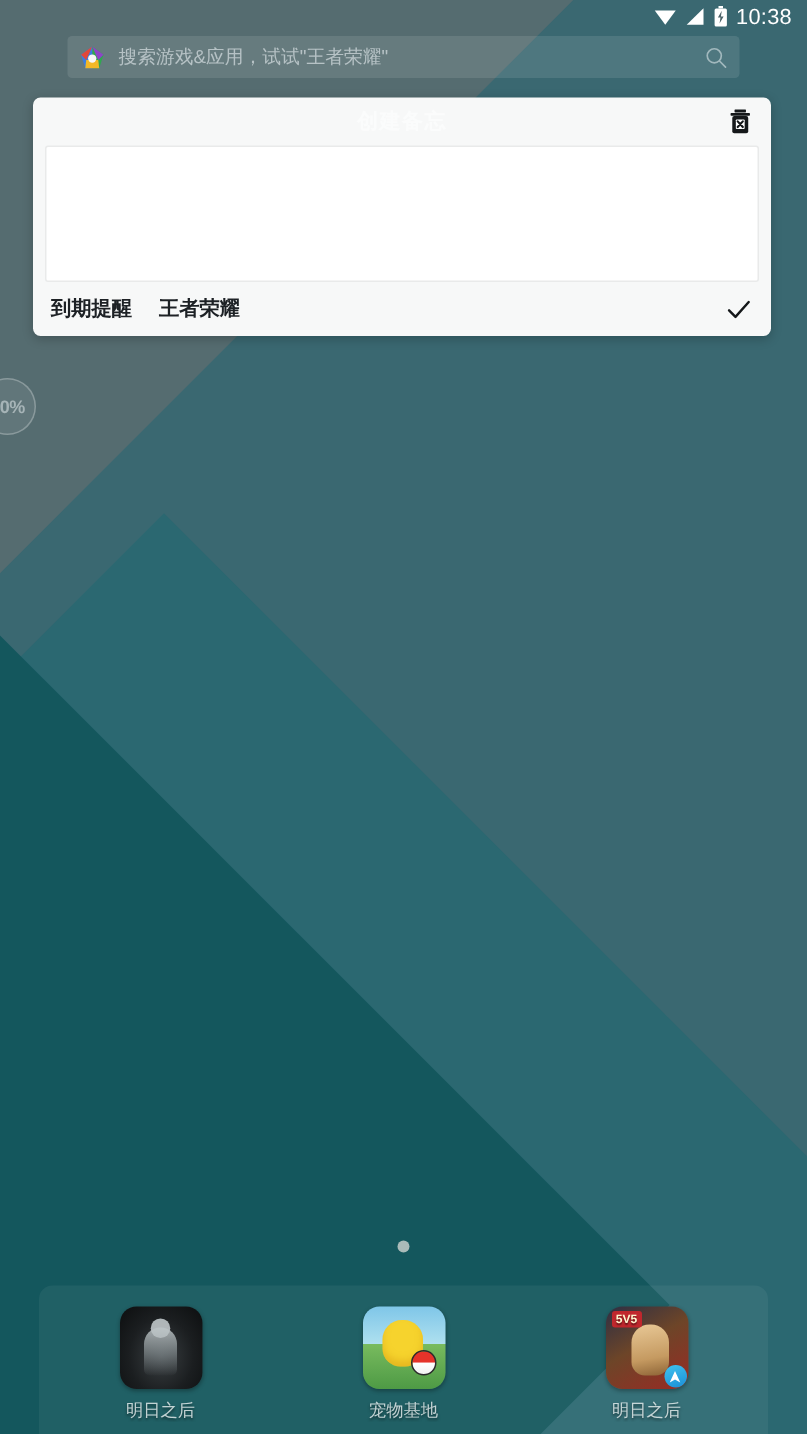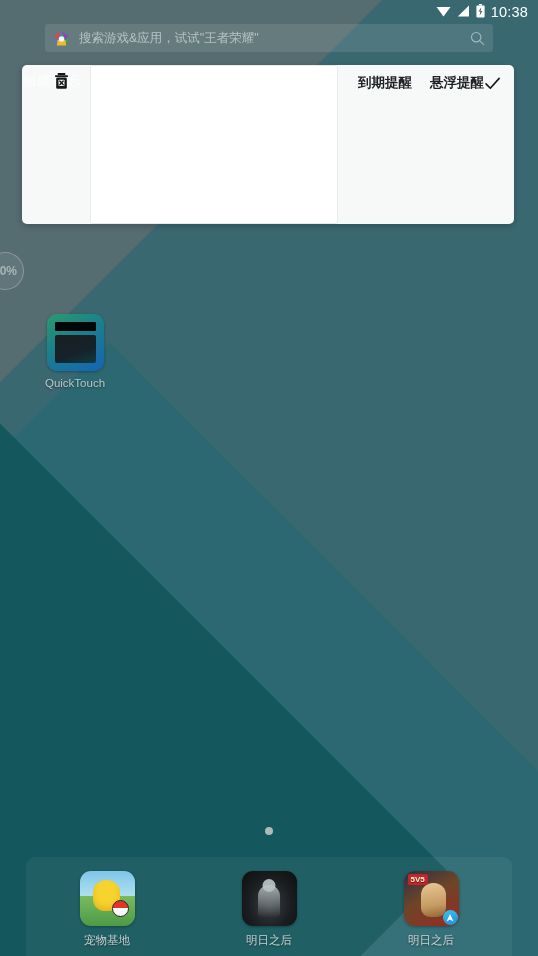--- a/index.html
+++ b/index.html
@@ -94,21 +94,21 @@
   }
   .search-mag { width:15px; height:15px; flex:none; opacity:.55; }
 
   
   .memo {
     position:absolute; left:22px; top:65px; width:492px; height:159px;
     background:#f7f8f8;
     border-radius:5px;
     box-shadow:0 2px 7px rgba(0,0,0,0.22);
     z-index:40;
-    display:flex; flex-direction:row;
+    display:flex; flex-direction:column;
     overflow:hidden;
   }
   .memo-head {
     height:32px; flex:none;
     position:relative;
     display:flex; align-items:center; justify-content:center;
   }
   .memo-title {
     font-size:14px; font-weight:bold;
     color:#fbfcfc;
@@ -409,56 +409,49 @@
           <rect x="6.9" y="8.6" width="6.2" height="6.6" rx="0.6" fill="#ffffff"></rect>
           <path d="M8.2 9.9 L11.8 13.9 M11.8 9.9 L8.2 13.9" stroke="#15181a" stroke-width="1.5" stroke-linecap="round"></path>
         </svg>
       </span>
     </div>
     <div class="memo-body">
       <textarea class="memo-input" placeholder="" style=""></textarea>
     </div>
     <div class="memo-foot">
       <span class="memo-opt">到期提醒</span>
-      <span class="memo-opt">悬浮提醒</span>
+      <span class="memo-opt">王者荣耀</span>
       <span class="memo-ok">
         <svg width="19" height="19" viewBox="0 0 20 20">
           <path d="M3.2 10.4 L7.7 15 L17 4.6" fill="none" stroke="#15181a" stroke-width="1.7" stroke-linecap="round" stroke-linejoin="round"></path>
         </svg>
       </span>
     </div>
   </div>
 
   <div class="floatbadge">
     <div class="fb-ring"></div>
     <div class="fb-txt">30%</div>
   </div>
 
-  <div class="deskicon">
-    <div class="qt-tile">
-      <div class="qt-bar"></div>
-      <div class="qt-win"></div>
-    </div>
-    <div class="deskicon-label">QuickTouch</div>
-  </div>
 
   <div class="pagedots">
     <span class="dot"></span>
   </div>
 
   <div class="dock">
+
+    <div class="dockapp">
+      <div class="dock-tile ic-mrzh"></div>
+      <div class="dockapp-label">明日之后</div>
+    </div>
 
     <div class="dockapp">
       <div class="dock-tile ic-cwjd"></div>
       <div class="dockapp-label">宠物基地</div>
-    </div>
-
-    <div class="dockapp">
-      <div class="dock-tile ic-mrzh"></div>
-      <div class="dockapp-label">明日之后</div>
     </div>
 
 
     <div class="dockapp">
       <div class="dock-tile ic-wzry">
         <span class="ic-tcorner">
           <svg viewBox="0 0 10 10">
               <path d="M5 1 L8.5 8.6 L5 6.6 L1.5 8.6 Z" fill="#ffffff"></path>
             </svg>
         </span>

